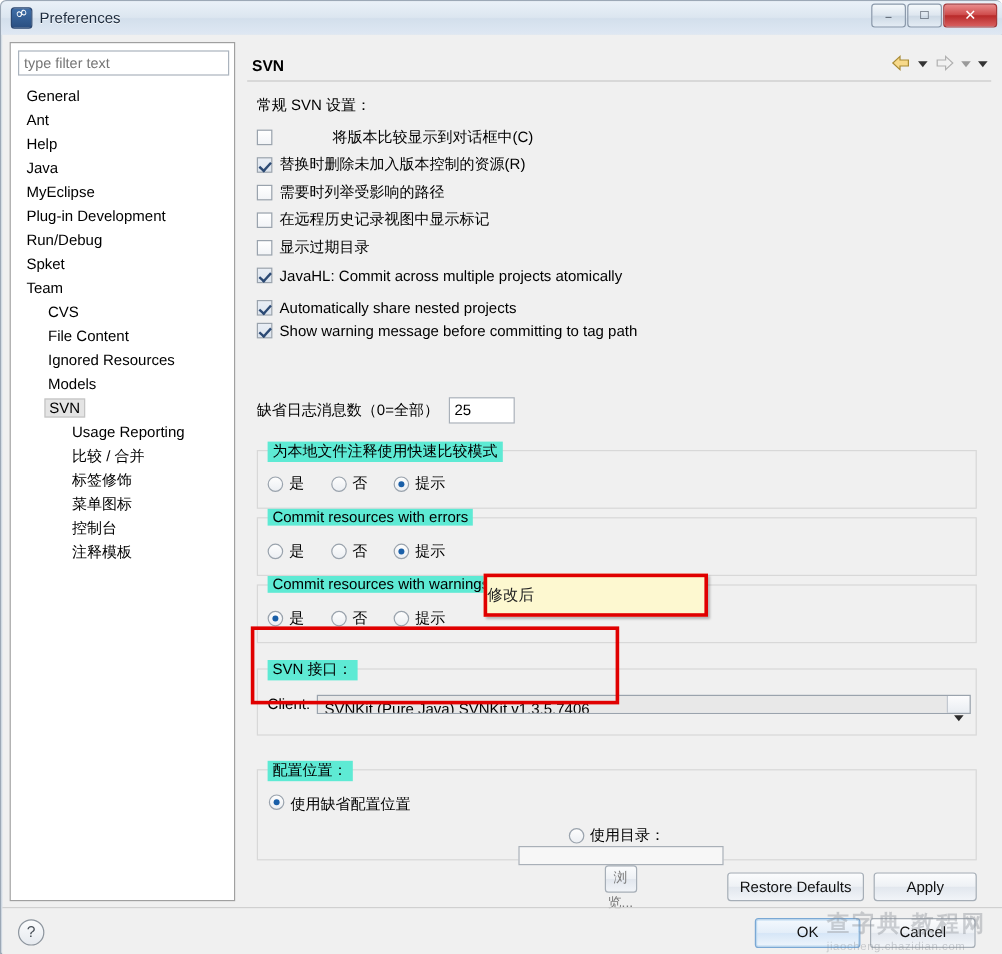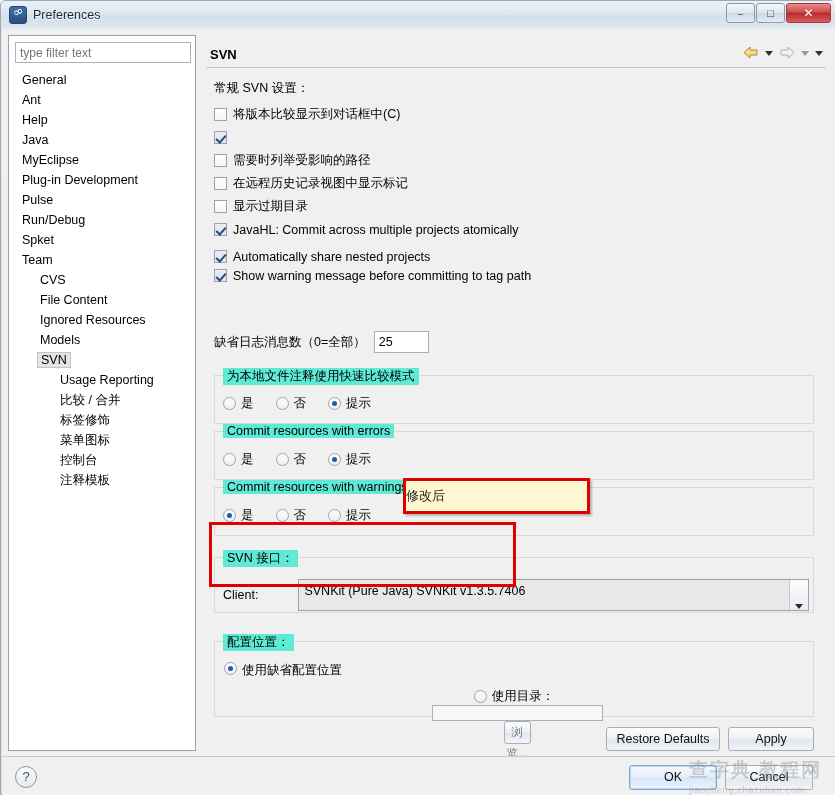--- a/index.html
+++ b/index.html
@@ -350,21 +350,20 @@
       <div id="filter-wrap">
         <input id="filter-input" type="text" placeholder="type filter text" style="">
       </div>
       <div id="tree">
           <div class="tree-item depth0"><span class="lbl">General</span></div>
           <div class="tree-item depth0"><span class="lbl">Ant</span></div>
           <div class="tree-item depth0"><span class="lbl">Help</span></div>
           <div class="tree-item depth0"><span class="lbl">Java</span></div>
           <div class="tree-item depth0"><span class="lbl">MyEclipse</span></div>
           <div class="tree-item depth0"><span class="lbl">Plug-in Development</span></div>
-          <div class="tree-item depth0"><span class="lbl">Pulse</span></div>
           <div class="tree-item depth0"><span class="lbl">Run/Debug</span></div>
           <div class="tree-item depth0"><span class="lbl">Spket</span></div>
           <div class="tree-item depth0"><span class="lbl">Team</span></div>
           <div class="tree-item depth1"><span class="lbl">CVS</span></div>
           <div class="tree-item depth1"><span class="lbl">File Content</span></div>
           <div class="tree-item depth1"><span class="lbl">Ignored Resources</span></div>
           <div class="tree-item depth1"><span class="lbl">Models</span></div>
           <div class="tree-item depth1 selected"><span class="lbl">SVN</span></div>
           <div class="tree-item depth2"><span class="lbl">Usage Reporting</span></div>
           <div class="tree-item depth2"><span class="lbl">比较 / 合并</span></div>
@@ -392,26 +391,27 @@
         </div>
         <div class="chev light"></div>
         <div class="chev"></div>
       </div>
 
       <div id="pane-sep"></div>
 
       <div class="section-label" style="left:12px; top:45px;">常规 SVN 设置：</div>
 
       <div id="cb-host">
-          <div class="cbrow" style="top: 70px;">
+          <div class="cbrow" style="top: 70px; gap: 44px;">
             <span class="cbox"></span>
             <span>将版本比较显示到对话框中(C)</span>
           </div>
           <div class="cbrow" style="top: 93px;">
             <span class="cbox checked"></span>
+            <span>替换时删除未加入版本控制的资源(R)</span>
           </div>
           <div class="cbrow" style="top: 116px;">
             <span class="cbox"></span>
             <span>需要时列举受影响的路径</span>
           </div>
           <div class="cbrow" style="top: 139px;">
             <span class="cbox"></span>
             <span>在远程历史记录视图中显示标记</span>
           </div>
           <div class="cbrow" style="top: 162px;">
@@ -488,21 +488,21 @@
             <span class="rbox"></span>
             <span>提示</span>
           </label>
         </div>
       </div>
 
       <div class="groupbox" style="left:12px; top:522px; width:600px; height:56px;">
         <span class="gtitle">SVN 接口：</span>
         <div style="position:absolute; left:8px; top:21px; display:flex; align-items:center; width:586px;">
           <span style="font-size:12.5px; margin-right:6px;">Client:</span>
-          <div class="combo" style="position:relative; flex:1; height:32px;margin-left:34px;">
+          <div class="combo" style="position:relative; flex:1; height:16px;">
             <span class="ctext">SVNKit (Pure Java) SVNKit v1.3.5.7406</span>
             <span class="carrow"></span>
           </div>
         </div>
       </div>
 
       <div class="groupbox" style="left:12px; top:606px; width:600px; height:76px;">
         <span class="gtitle">配置位置：</span>
         <label style="position:absolute; left:9px; top:20px; display:flex; align-items:flex-start; font-size:12.5px;">
           <span class="rbox checked"></span>

